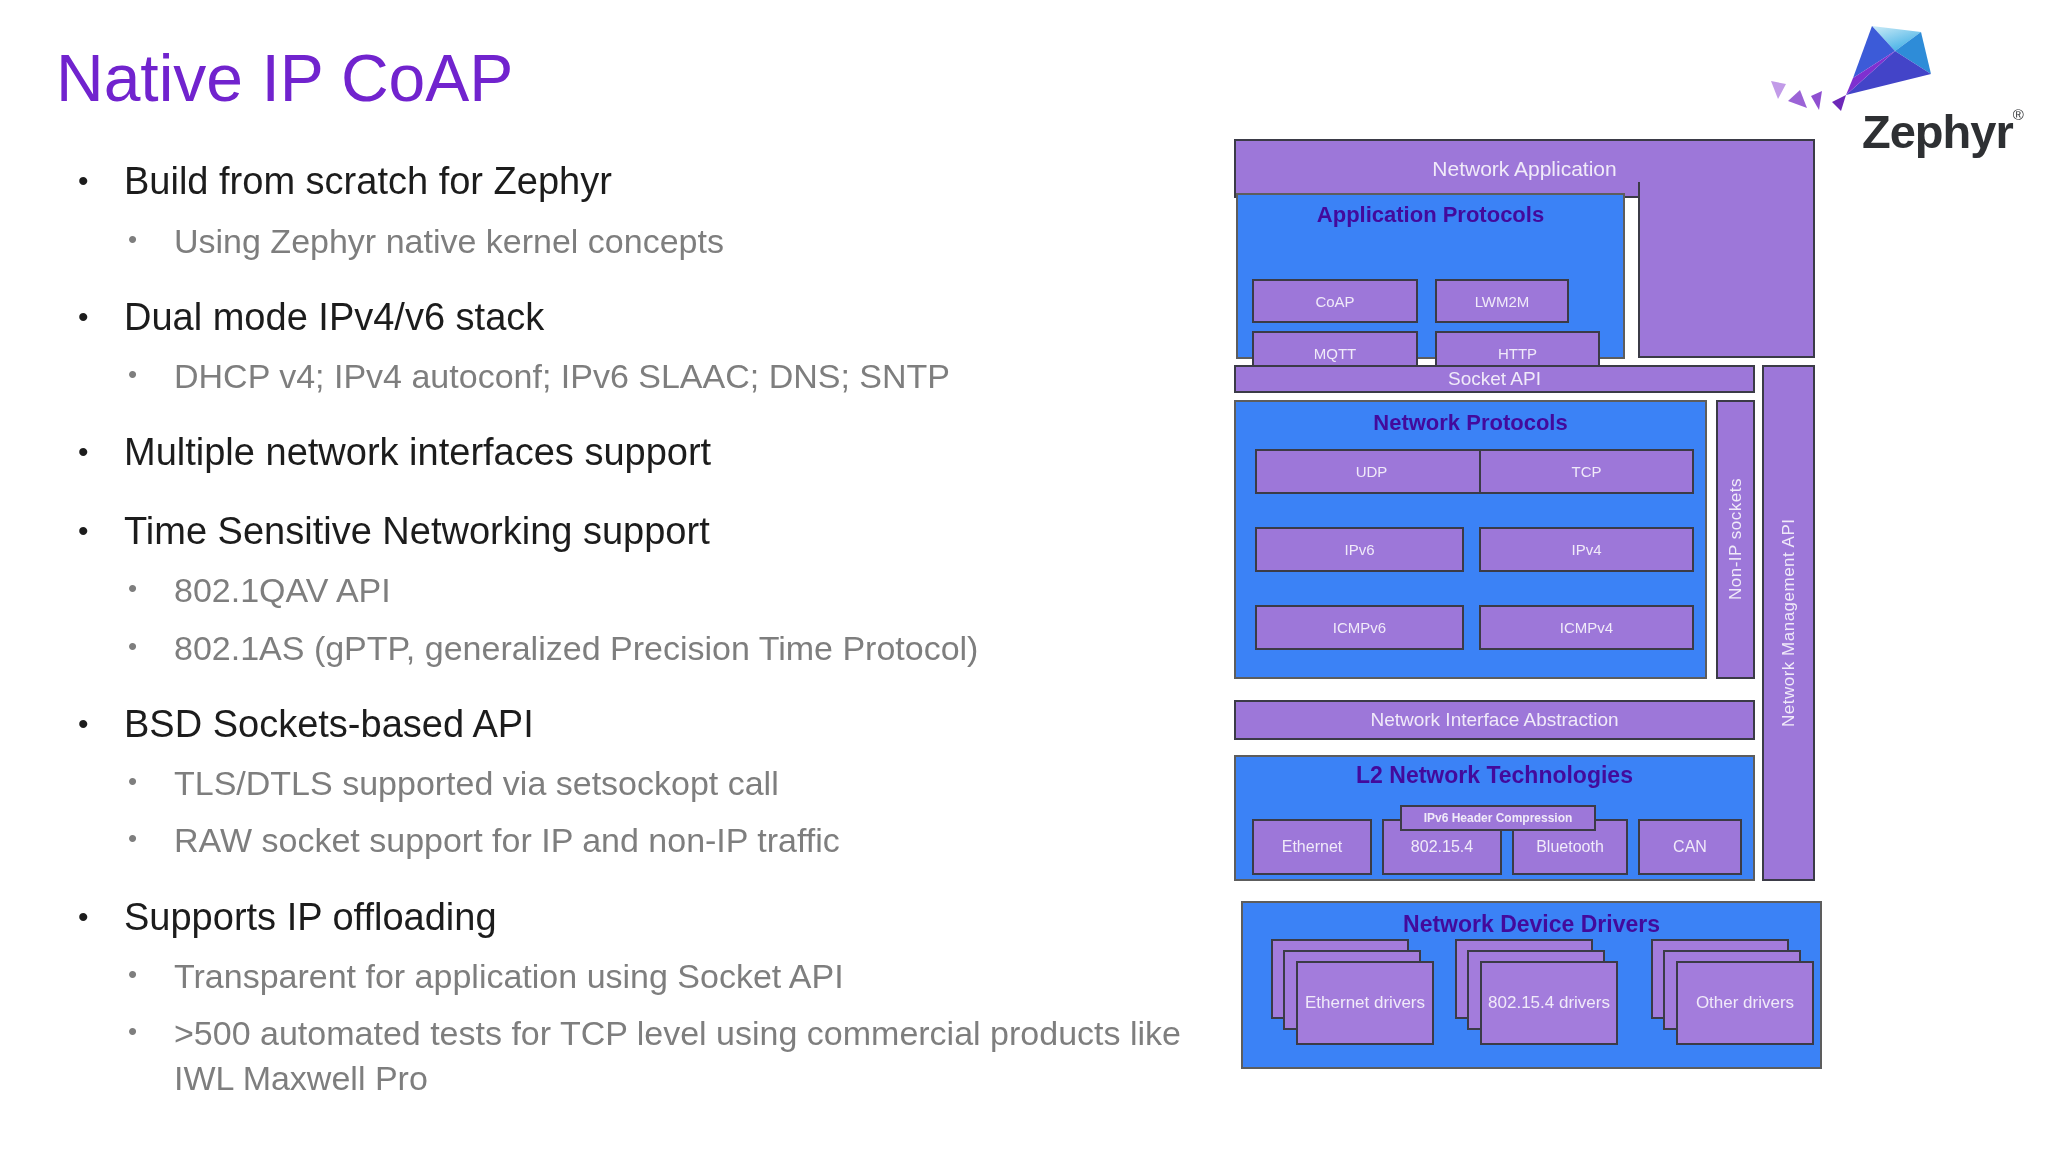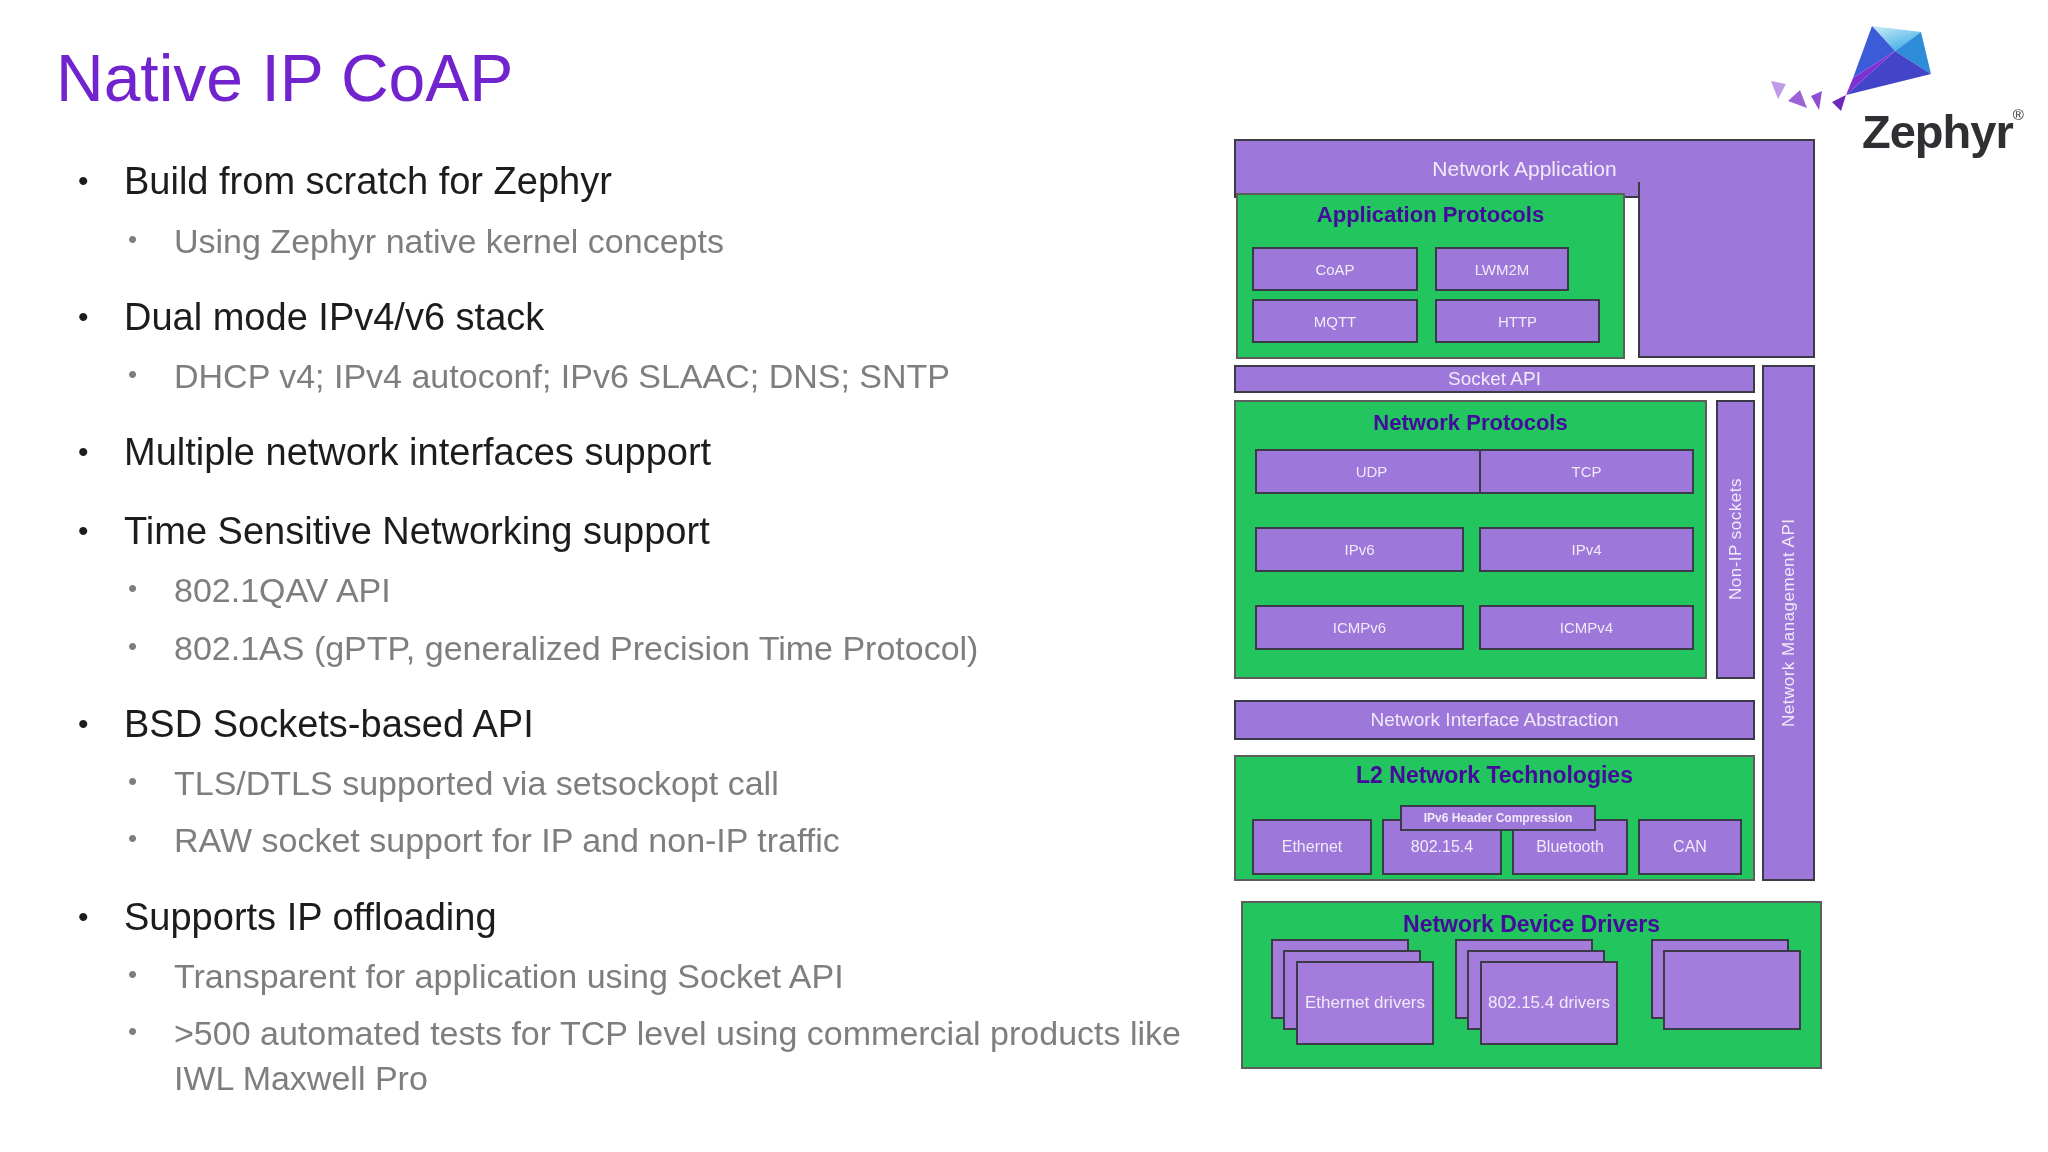--- a/index.html
+++ b/index.html
@@ -26,30 +26,30 @@
   }
   #bullets li.l1::before{
     content:"\2022";position:absolute;left:0;top:4px;font-size:30px;color:#1c1c1c;
   }
   #bullets li.l2::before{
     content:"\2022";position:absolute;left:50px;top:4px;font-size:26px;color:#7e7e7e;
   }
   
   #diagram{position:absolute;left:1234px;top:139px;width:584px;height:934px;font-family:"Liberation Sans",sans-serif;}
   .pfill{background:#9d77d9;border:2px solid #3b3b47;box-sizing:border-box;color:#f0eaf9;}
-  .wbox{background:#22c55e;border:2px solid #5d5d5d;box-sizing:border-box;}
+  .wbox{background:#3b82f6;border:2px solid #5d5d5d;box-sizing:border-box;}
   .wtitle{color:#430a9c;font-weight:700;text-align:center;}
   .ctr{display:flex;align-items:center;justify-content:center;text-align:center;}
   .abs{position:absolute;}
 
   #net-app-bar{left:0;top:0;width:581px;height:59px;font-size:21px;}
   #net-app-ext{left:404px;top:43px;width:177px;height:176px;border-top:none;}
   #app-proto-box{left:2px;top:54px;width:389px;height:166px;}
   #app-proto-title{position:absolute;left:0;top:7px;width:100%;font-size:22px;}
-  .proto-item{font-size:15px;}
+  .proto-item{font-size:15px;margin-top:32px;}
   #coap{left:14px;top:52px;width:166px;height:44px;}
   #lwm2m{left:197px;top:52px;width:134px;height:44px;}
   #mqtt{left:14px;top:104px;width:166px;height:44px;}
   #http{left:197px;top:104px;width:165px;height:44px;}
 
   #socket-bar{left:0;top:226px;width:521px;height:28px;font-size:19px;}
   #nm-bar{left:528px;top:226px;width:53px;height:516px;}
   #nonip-bar{left:482px;top:261px;width:39px;height:279px;}
   .vtext{
     writing-mode:vertical-rl;transform:rotate(180deg);
@@ -168,20 +168,21 @@
         <div class="card front ctr">Ethernet drivers</div>
       </div>
       <div id="stack-802" class="stack">
         <div class="card back"></div>
         <div class="card mid"></div>
         <div class="card front ctr">802.15.4 drivers</div>
       </div>
       <div id="stack-other" class="stack">
         <div class="card back"></div>
         <div class="card mid"></div>
+        <div class="card front ctr">Other drivers</div>
       </div>
     </div>
 
   </div>
 
   <div id="logo">
     <svg id="kite-svg" width="200" height="120" viewBox="0 0 200 120" xmlns="http://www.w3.org/2000/svg">
       <defs>
         <linearGradient id="gradLight" x1="0" y1="0" x2="0.6" y2="1">
           <stop offset="0" stop-color="#cdecf7"></stop>

